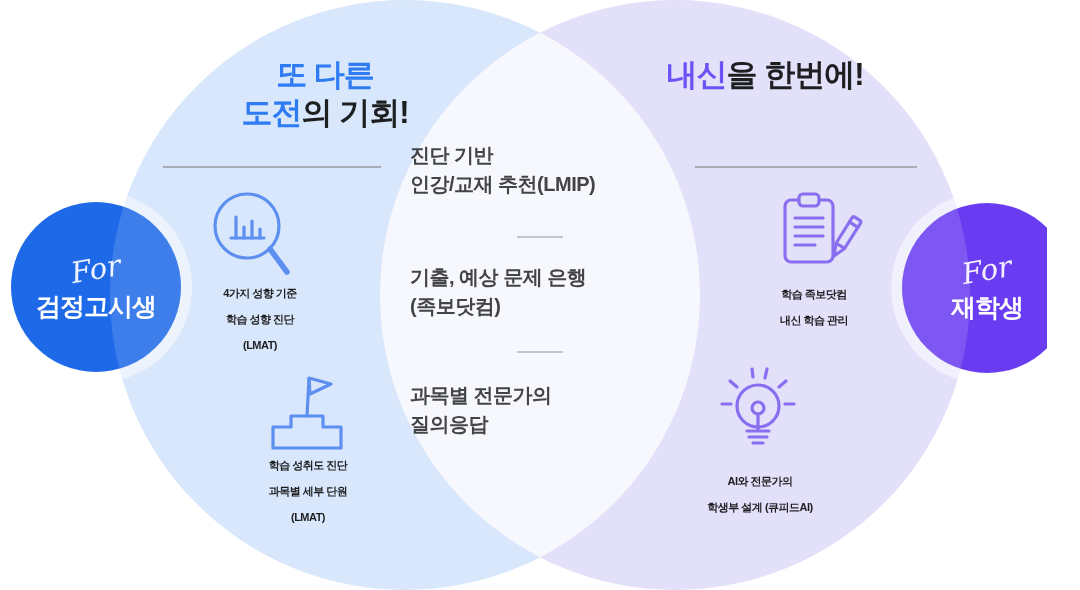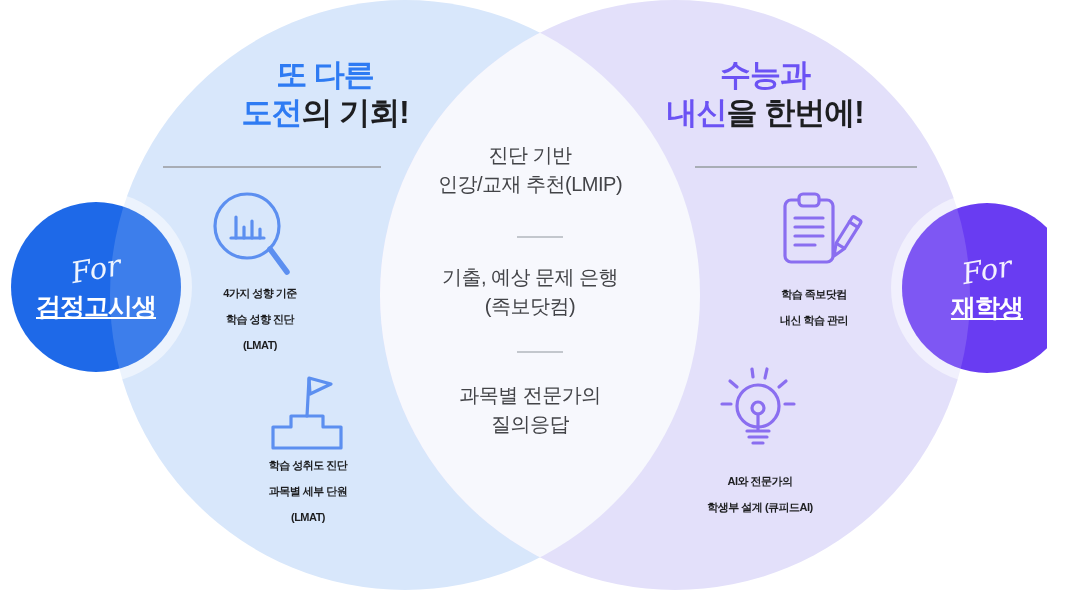--- a/index.html
+++ b/index.html
@@ -17,37 +17,37 @@
   .title .dark{color:var(--text-dark);}
 
   
   .divider{height:1.5px;background:var(--divider);z-index:2;}
   .divider-sm{height:1.5px;background:var(--divider-light);z-index:2;}
 
   
   .feat-text{z-index:2;text-align:center;font-size:11px;font-weight:700;line-height:26px;color:var(--text-dark);letter-spacing:-0.5px;}
 
   
-  .center-item{z-index:2;text-align:center;font-size:20px;font-weight:400;line-height:29px;color:var(--text-center);letter-spacing:-0.5px;width:260px;left:400px;}
+  .center-item{z-index:2;text-align:left;font-size:20px;font-weight:700;line-height:29px;color:var(--text-center);letter-spacing:-0.5px;width:260px;left:410px;}
 
   
   .badge{
     z-index:3;width:170px;height:170px;border-radius:50%;overflow:hidden;
     display:flex;flex-direction:column;align-items:center;justify-content:center;
     box-shadow:0 0 0 11px rgba(255,255,255,0.5);
   }
   .badge .overlay{position:absolute;width:590px;height:590px;border-radius:50%;background:rgba(255,255,255,0.14);pointer-events:none;}
   .badge-left{background:var(--left-badge);}
   .badge-right{background:var(--right-badge);}
   .badge .script{
     position:relative;z-index:1;font-family:"DejaVu Serif","Liberation Serif",serif;
     font-style:italic;font-size:29px;color:rgba(255,255,255,0.92);
     transform:rotate(-10deg);line-height:34px;
   }
-  .badge .label{position:relative;z-index:1;font-size:25px;font-weight:800;color:#fff;letter-spacing:-1px;line-height:32px;margin-top:4px;text-decoration:underline;}
+  .badge .label{position:relative;z-index:1;font-size:25px;font-weight:800;color:#fff;letter-spacing:-1px;line-height:32px;margin-top:4px;}
 
   .icon{z-index:2;}
 </style>
 </head>
 <body>
 
 <div class="canvas">
 
   <svg class="venn" width="1080" height="590" viewBox="0 0 1080 590">
     <defs>
@@ -63,21 +63,20 @@
   </svg>
 
   <div class="abs title" style="left:165px;top:56px;width:320px;">
     <div><span class="hl-blue">또 다른</span></div>
     <div>
       <span class="hl-blue">도전</span><span class="dark">의 기회!</span>
     </div>
   </div>
 
   <div class="abs title" style="left:605px;top:56px;width:320px;">
-    <div><span class="hl-purple">수능과</span></div>
     <div>
       <span class="hl-purple">내신</span><span class="dark">을 한번에!</span>
     </div>
   </div>
 
   <div class="abs divider" style="left:163px;top:166px;width:218px;"></div>
   <div class="abs divider" style="left:695px;top:166px;width:222px;"></div>
 
   <svg class="abs icon" style="left:207px;top:188px;" width="86" height="92" viewBox="0 0 86 92">
     <g fill="none" stroke-width="3.2" stroke-linecap="round" stroke="#5c8ff0">

